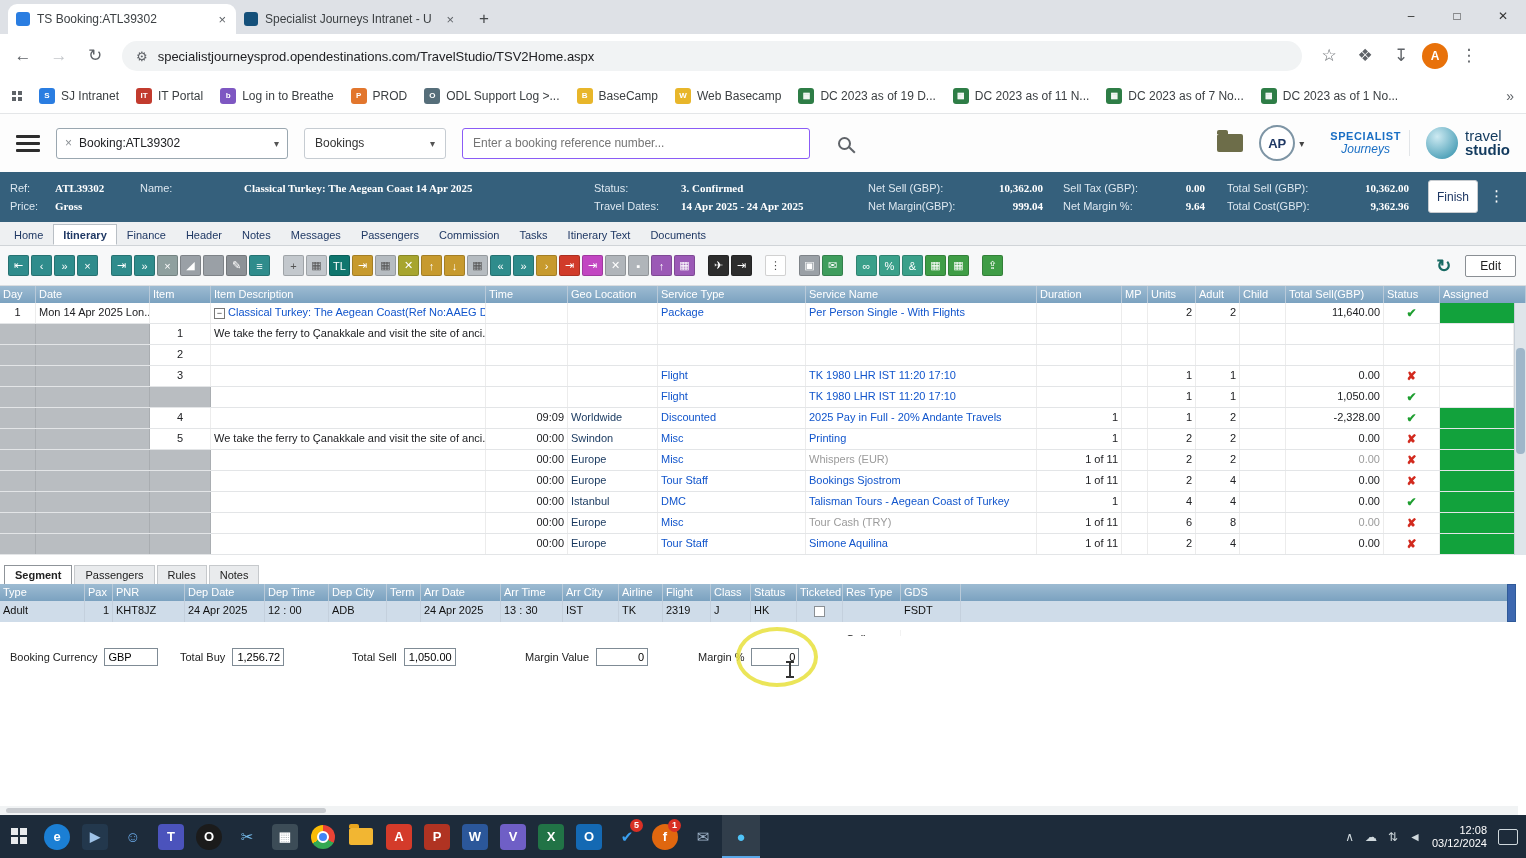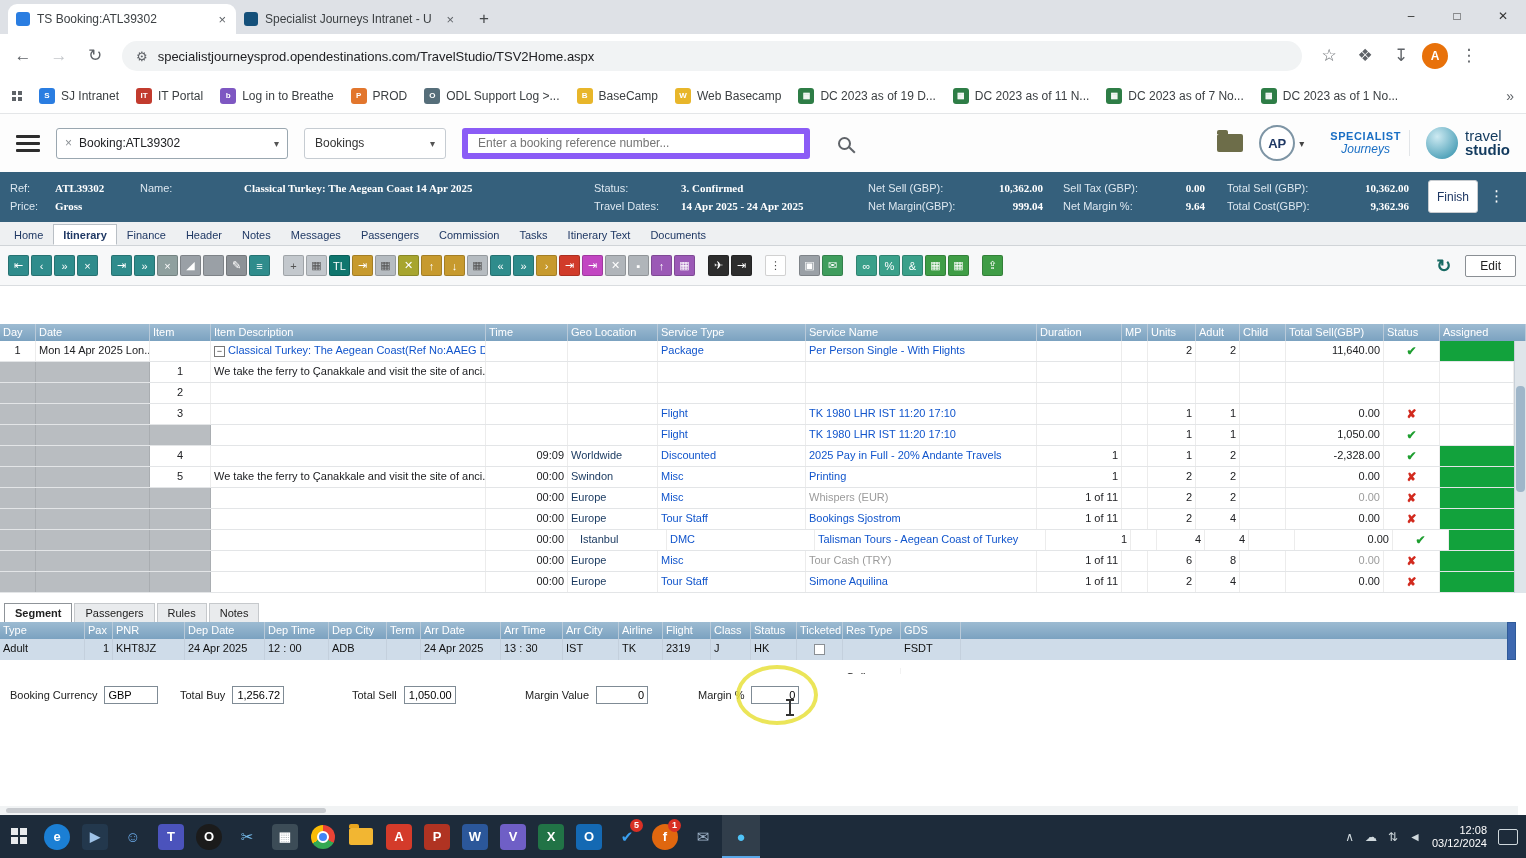--- a/index.html
+++ b/index.html
@@ -36,21 +36,21 @@
   .bm-overflow { margin-left:auto; color:#5f6368; font-size:14px; }
 
   
   .appheader { height:58px; background:#fdfdfd; display:flex; align-items:center; padding:0 16px; gap:16px; }
   .burger div { width:24px; height:3px; background:#2d2d2d; margin:4px 0; border-radius:1px; }
   .combo { width:232px; height:31px; border:1px solid #9aa7b0; border-radius:3px; display:flex; align-items:center; padding:0 8px; gap:7px; background:#fff; font-size:12px; }
   .combo .x { color:#8a8f94; }
   .combo .caret { margin-left:auto; color:#555; font-size:10px; }
   .selectbox { width:142px; height:31px; border:1px solid #c6ccd2; border-radius:3px; display:flex; align-items:center; padding:0 10px; background:#fff; font-size:12px; color:#333; }
   .selectbox .caret { margin-left:auto; color:#555; font-size:10px; }
-  .sinput { width:348px; height:31px; border:6px solid #8b5cf6; border-radius:3px; padding:0 10px; font-size:12px; font-family:inherit; color:#4d7c0f; }
+  .sinput { width:348px; height:31px; border:1px solid #8b5cf6; border-radius:3px; padding:0 10px; font-size:12px; font-family:inherit; color:#4d7c0f; }
   .searchbtn { width:36px; height:31px; display:flex; align-items:center; justify-content:center; }
   .mag { width:13px; height:13px; border:2px solid #5f6368; border-radius:50%; position:relative; }
   .mag::after { content:""; position:absolute; width:8px; height:2px; background:#5f6368; transform:rotate(45deg); right:-7px; bottom:-3px; }
   .hd-spacer { flex:1; }
   .folder { width:26px; height:18px; background:#6d6d49; border-radius:2px; position:relative; }
   .folder::before { content:""; position:absolute; top:-4px; left:0; width:11px; height:4px; background:#6d6d49; border-radius:2px 2px 0 0; }
   .ap-wrap { display:flex; align-items:center; gap:4px; }
   .ap { width:36px; height:36px; border-radius:50%; border:2px solid #7e95a5; color:#1f3864; font-weight:bold; font-size:13px; display:flex; align-items:center; justify-content:center; background:#fff; }
   .ap-caret { color:#444; font-size:10px; }
   .brand-sj { text-align:center; line-height:13px; padding-right:8px; border-right:1px solid #e2e5e8; margin-left:10px;}
@@ -84,21 +84,21 @@
   
   .toolbar { height:40px; background:#f7f8f9; border-bottom:1px solid #dadde0; display:flex; align-items:center; padding:0 8px; gap:2px; position:relative; }
   .tbtn { width:21px; height:21px; border-radius:2px; color:#fff; font-size:11px; display:flex; align-items:center; justify-content:center; border:1px solid rgba(0,0,0,.18); font-family:inherit; padding:0; }
   .tgap { width:9px; height:1px; }
   .tool-right { position:absolute; right:10px; display:flex; align-items:center; gap:14px; }
   .refresh { color:#176a63; font-size:18px; font-weight:bold; }
   .editbtn { border:1px solid #8a8f94; background:#fff; padding:3px 14px; font-size:12px; color:#222; border-radius:2px; font-family:inherit; }
 
   
   .grid { position:relative; width:1526px; font-size:11px; }
-  .ghead { display:flex; height:17px; background:linear-gradient(#9dbbd2,#7ba2c0); color:#fff;margin-top:38px; }
+  .ghead { display:flex; height:17px; background:linear-gradient(#9dbbd2,#7ba2c0); color:#fff; }
   .gh { padding:2px 3px; border-right:1px solid #b9cad9; overflow:hidden; white-space:nowrap; flex:none; }
   .grow { display:flex; height:21px; border-bottom:1px solid #e3e5e7; background:#fff; width:1514px; }
   .gc { padding:3px; border-right:1px solid #ececec; overflow:hidden; white-space:nowrap; flex:none; }
   .right { text-align:right; } .center { text-align:center; }
   .gray { background:#b9bdc1; border-right-color:#a9adb1; }
   .link { color:#1155cc; }
   .muted { color:#9b9b9b; }
   .geo { color:#17375e; }
   .check { color:#1e9e30; font-weight:bold; text-align:center; font-size:12px; }
   .cross { color:#d22a1e; font-weight:bold; text-align:center; font-size:12px; }
@@ -595,21 +595,21 @@
         <div class="gc right" style="width: 98px;">0.00</div>
         <div class="gc cross" style="width: 56px;">✘</div>
         <div class="gc assigned-on" style="width: 74px;"></div>
       </div>
       <div class="grow">
         <div class="gc center gray" style="width: 36px;"></div>
         <div class="gc gray" style="width: 114px;"></div>
         <div class="gc center gray" style="width: 61px;"></div>
         <div class="gc" style="width: 275px;"></div>
         <div class="gc right" style="width: 82px;">00:00</div>
-        <div class="gc geo" style="width: 90px; margin-left: 9px;">Istanbul</div>
+        <div class="gc geo" style="width: 90px;">Istanbul</div>
         <div class="gc" style="width: 148px;"><span class="link">DMC</span></div>
         <div class="gc" style="width: 231px;"><span class="link">Talisman Tours - Aegean Coast of Turkey</span></div>
         <div class="gc right" style="width: 85px;">1</div>
         <div class="gc" style="width: 26px;"></div>
         <div class="gc right" style="width: 48px;">4</div>
         <div class="gc right" style="width: 44px;">4</div>
         <div class="gc" style="width: 46px;"></div>
         <div class="gc right" style="width: 98px;">0.00</div>
         <div class="gc check" style="width: 56px;">✔</div>
         <div class="gc assigned-on" style="width: 74px;"></div>

